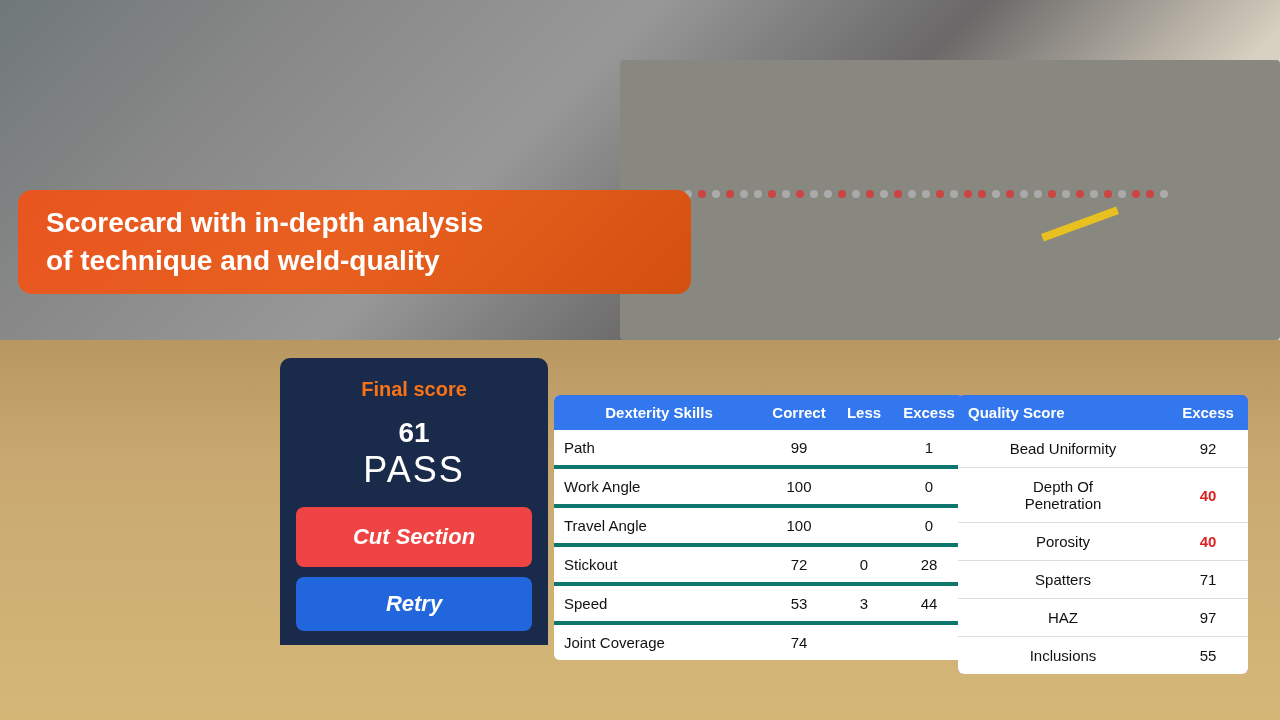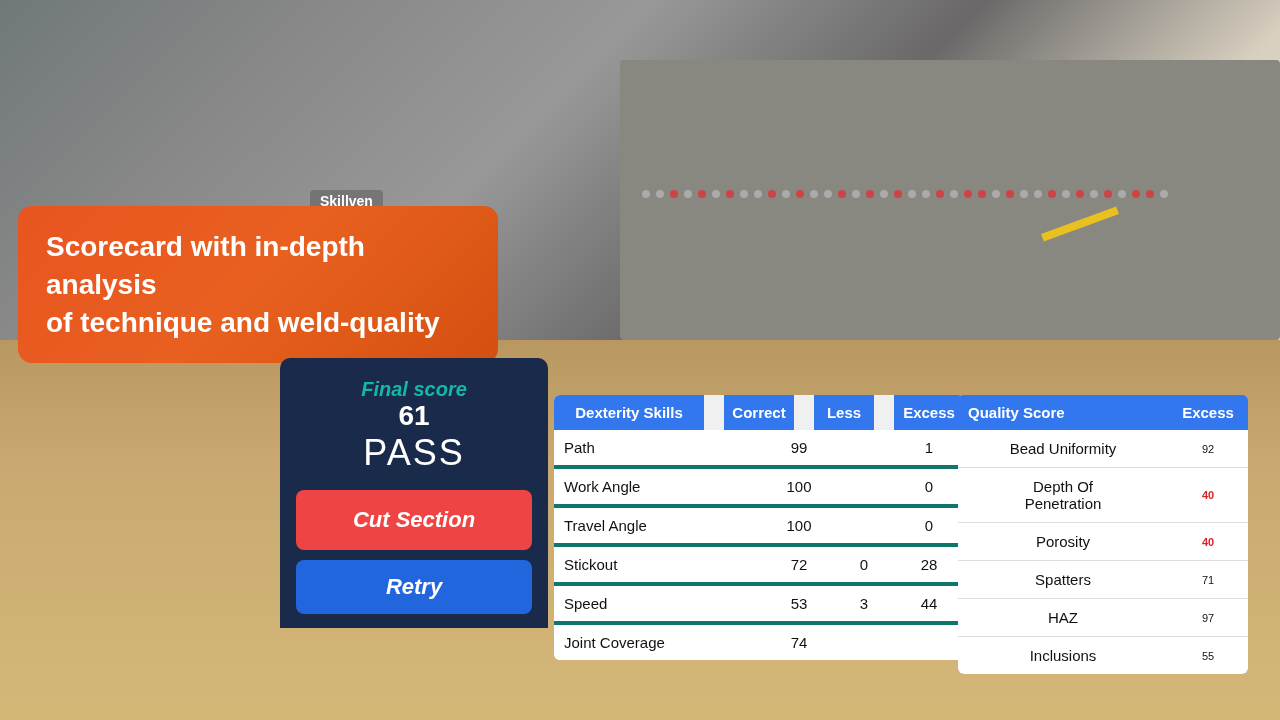--- a/index.html
+++ b/index.html
@@ -36,25 +36,25 @@
       top: 60px; left: 620px;
       width: 660px; height: 280px;
       background: #888880;
       border-radius: 4px;
       z-index: 2;
     }
 
     
     .banner {
       position: absolute;
-      top: 206px; left: 18px;
-      width: 480px;
+      top: 190px; left: 18px;
+      width: 673px;
       background: linear-gradient(135deg, #e85520 0%, #e86020 50%, #d45010 100%);
       border-radius: 14px;
-      padding: 22px 28px;
+      padding: 14px 28px;
       z-index: 10;
     }
 
     .banner-text {
       color: white;
       font-size: 28px;
       font-weight: 600;
       line-height: 1.35;
     }
 
@@ -64,25 +64,24 @@
       top: 358px; left: 280px;
       width: 268px;
       background: #1a2a4a;
       border-radius: 10px 10px 0 0;
       padding: 20px 16px 14px;
       z-index: 10;
       text-align: center;
     }
 
     .final-score-label {
-      color: #14b8a6;
+      color: #f97316;
       font-size: 20px;
-      font-style: italic;
-      font-weight: bold;
-      margin-bottom: 0;
+      font-weight: bold;
+      margin-bottom: 17px;
     }
 
     .score-number {
       color: white;
       font-size: 28px;
       font-weight: bold;
       line-height: 1.1;
     }
 
     .pass-label {
@@ -130,21 +129,20 @@
       background: #f0f0f0;
       border-radius: 6px;
       overflow: hidden;
       z-index: 10;
     }
 
     .table-header {
       display: grid;
       grid-template-columns: 1fr 70px 60px 70px;
       background: transparent;
-      gap: 20px;
     }
 
     .th-dexterity {
       background: #3377ee;
       color: white;
       font-size: 15px;
       font-weight: bold;
       padding: 9px 8px;
       text-align: center;
     }
@@ -247,21 +245,21 @@
 
     .qtd-label {
       padding: 10px 10px;
       font-size: 15px;
       color: #111;
       text-align: center;
     }
 
     .qtd-value {
       padding: 10px 8px;
-      font-size: 11px;
+      font-size: 15px;
       color: #111;
       text-align: center;
     }
 
     .qtd-value.red {
       color: #dd2222;
       font-weight: bold;
     }
 
     

